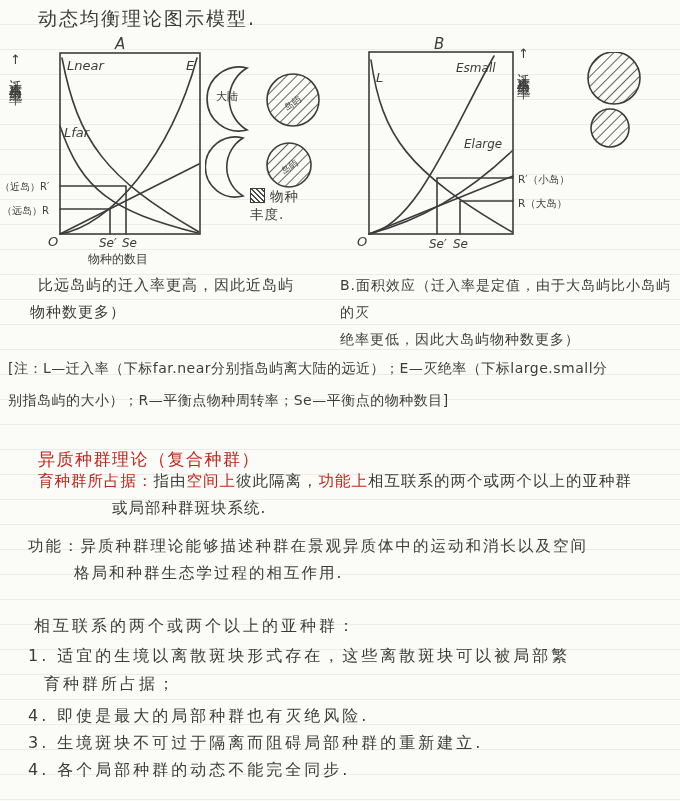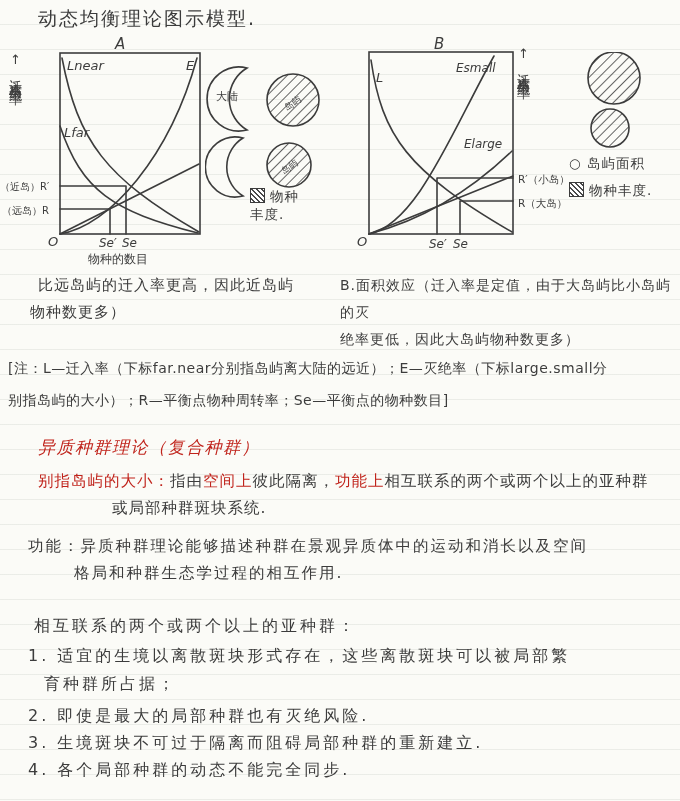--- a/index.html
+++ b/index.html
@@ -114,55 +114,46 @@
 
   <svg class="abs" style="left:584px; top:52px;" width="96" height="100" viewBox="0 0 96 100">
     <defs>
       <pattern id="hatchR" patternUnits="userSpaceOnUse" width="7" height="7" patternTransform="rotate(45)">
         <line x1="0" y1="0" x2="0" y2="7" stroke="#4a4a4a" stroke-width="1.4"></line>
       </pattern>
     </defs>
     <circle cx="30" cy="26" r="26" fill="url(#hatchR)" stroke="#3c3c3c" stroke-width="1.6"></circle>
     <circle cx="26" cy="76" r="19" fill="url(#hatchR)" stroke="#3c3c3c" stroke-width="1.6"></circle>
   </svg>
-  <div class="abs legend-line" style="left:569px; top:155px;">
-    <div style="margin-bottom:9px;">
-      <span>○</span>
-      <span>岛屿面积</span>
-    </div>
-    <div>
-      <span class="hatch-box"></span><span>物种丰度.</span>
-    </div>
-  </div>
 
   <div class="abs cap" style="left:30px; top:272px; width:320px;">
     <div style="margin-left:8px;">比远岛屿的迁入率更高，因此近岛屿</div>
     <div>物种数更多）</div>
   </div>
 
   <div class="abs cap" style="left:340px; top:272px; width:338px; font-size:14px;">
     <div>B.面积效应（迁入率是定值，由于大岛屿比小岛屿的灭</div>
     <div>绝率更低，因此大岛屿物种数更多）</div>
   </div>
 
   <div class="abs note-line" style="left:8px; top:360px; width:668px;">
     <div>[注：L—迁入率（下标far.near分别指岛屿离大陆的远近）；E—灭绝率（下标large.small分</div>
     <div style="text-align:left; margin-top:14px;">别指岛屿的大小）；R—平衡点物种周转率；Se—平衡点的物种数目]</div>
   </div>
 
-  <div class="abs hd red" style="left:38px; top:436px;font-style:italic;">异质种群理论（复合种群）</div>
+  <div class="abs hd red" style="left:38px; top:448px;">异质种群理论（复合种群）</div>
 
   <div class="abs body-line" style="left:38px; top:471px; width:636px;">
-    <span class="red">别指岛屿的大小：</span><span>指由</span><span class="red">空间上</span><span>彼此隔离，</span><span class="red">功能上</span><span>相互联系的两个或两个以上的亚种群</span>
+    <span class="red">育种群所占据：</span><span>指由</span><span class="red">空间上</span><span>彼此隔离，</span><span class="red">功能上</span><span>相互联系的两个或两个以上的亚种群</span>
   </div>
   <div class="abs body-line" style="left:112px; top:498px;">或局部种群斑块系统.</div>
 
   <div class="abs body-line" style="left:28px; top:536px; width:648px; letter-spacing:2px;">功能：异质种群理论能够描述种群在景观异质体中的运动和消长以及空间</div>
   <div class="abs body-line" style="left:74px; top:563px; letter-spacing:2px;">格局和种群生态学过程的相互作用.</div>
 
   <div class="abs cond" style="left:34px; top:616px;">相互联系的两个或两个以上的亚种群：</div>
   <div class="abs cond" style="left:28px; top:646px; width:648px;">1. 适宜的生境以离散斑块形式存在，这些离散斑块可以被局部繁</div>
   <div class="abs cond" style="left:44px; top:674px;">育种群所占据；</div>
-  <div class="abs cond" style="left:28px; top:706px;">2. 即使是最大的局部种群也有灭绝风险.</div>
+  <div class="abs cond" style="left:28px; top:706px;">4. 即使是最大的局部种群也有灭绝风险.</div>
   <div class="abs cond" style="left:28px; top:733px;">3. 生境斑块不可过于隔离而阻碍局部种群的重新建立.</div>
   <div class="abs cond" style="left:28px; top:760px;">4. 各个局部种群的动态不能完全同步.</div>
 
 </div>
 
 </body></html>

